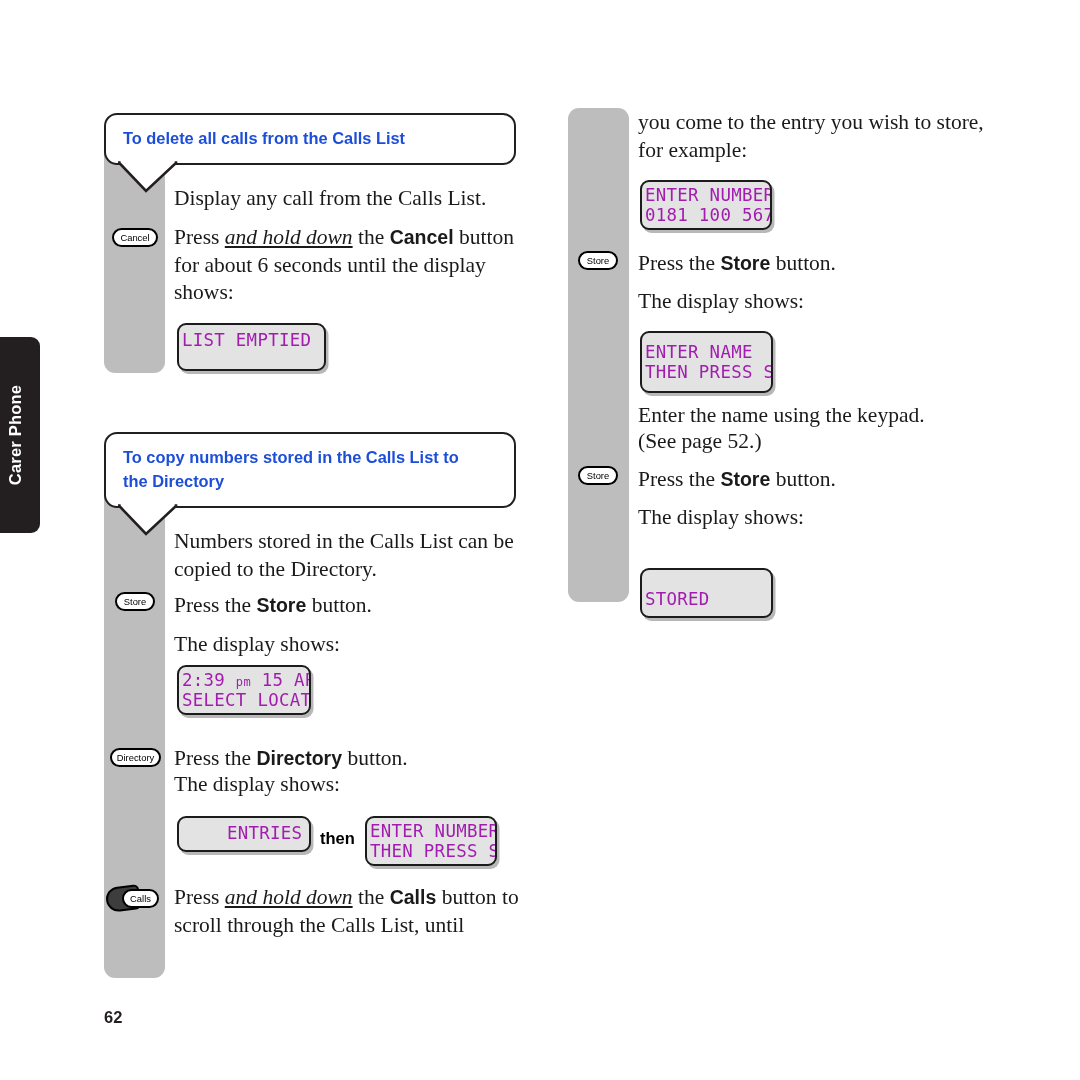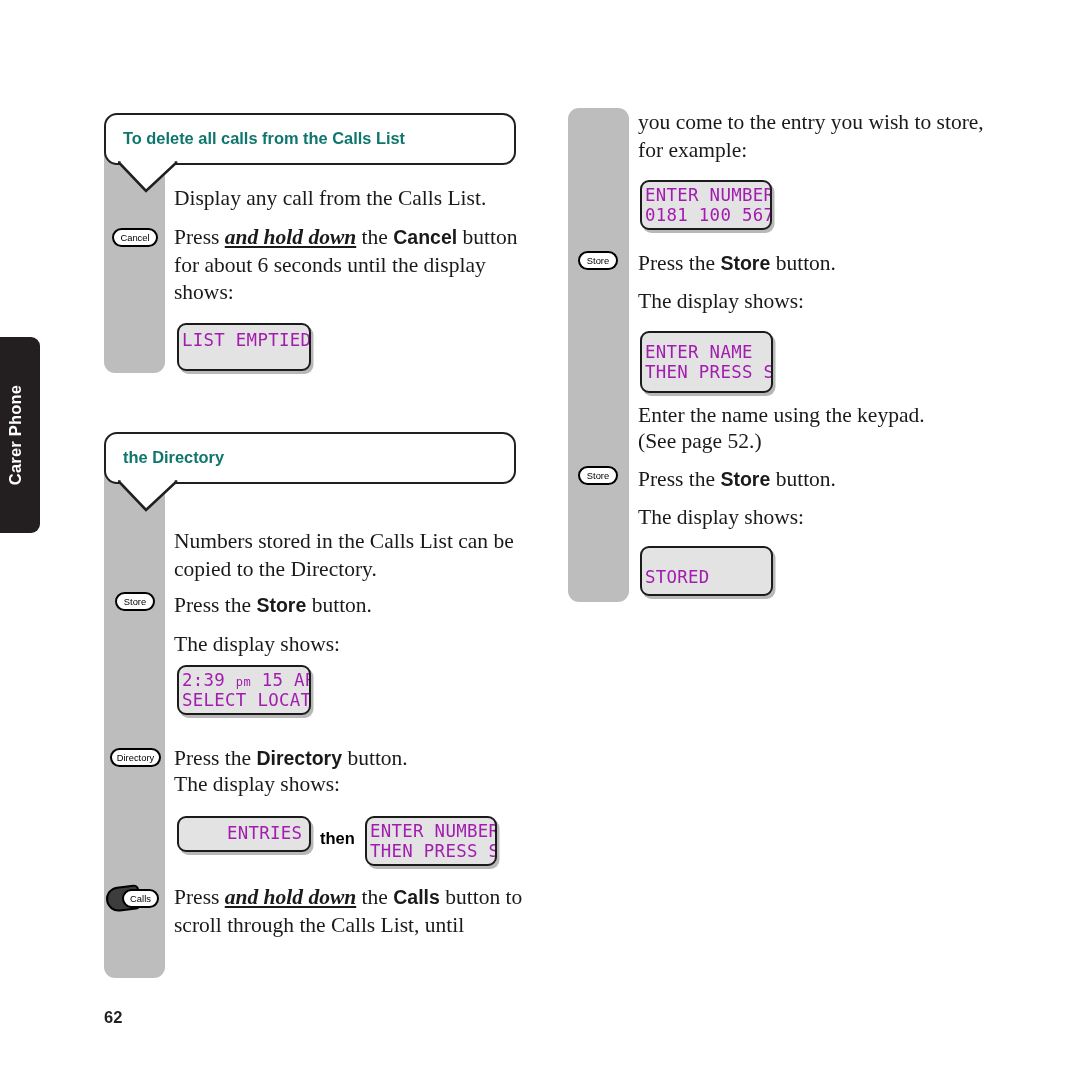--- a/index.html
+++ b/index.html
@@ -70,21 +70,21 @@
     left: 104px;
     box-sizing: border-box;
     background: #ffffff;
     border: 2.6px solid #231f20;
     border-radius: 13px;
     padding: 12px 16px 12px 17px;
     font-family: "Liberation Sans", sans-serif;
     font-weight: bold;
     font-size: 16.4px;
     line-height: 1.45;
-    color: #0f766e;
+    color: #1d4ed8;
     width: 412px;
     z-index: 4;
   }
   .callout-1 { top: 113px; }
   .callout-2 { top: 432px; }
 
   
   .tail {
     position: absolute;
     left: 12px;
@@ -103,21 +103,21 @@
     font-family: "Liberation Serif", serif;
     font-size: 21.5px;
     line-height: 1.28;
     color: #1a1a1a;
     width: 360px;
     z-index: 2;
   }
   .col-right .para,
   .para.right { left: 638px; width: 350px; }
   .para b { font-family: "Liberation Sans", sans-serif; font-weight: bold; font-size: 19.5px; }
-  .para .uline { font-style: italic; font-weight: bold; text-decoration: underline; margin-top: 32px; }
+  .para .uline { font-style: italic; font-weight: normal; text-decoration: underline; margin-top: 32px; }
 
   
   .key {
     position: absolute;
     box-sizing: border-box;
     background: #ffffff;
     border: 2.4px solid #000000;
     border-radius: 999px;
     font-family: "Liberation Sans", sans-serif;
     font-size: 9.4px;
@@ -170,27 +170,27 @@
     flex-direction: column;
     justify-content: center;
     overflow: hidden;
     z-index: 3;
   }
   .lcd .lcd-line { white-space: pre; }
   .lcd.one-line-top    { justify-content: flex-start; padding-top: 5px; }
   .lcd.one-line-bottom { justify-content: flex-end;   padding-bottom: 7px; }
   .lcd .sm { font-size: 12px; }
 
-  .lcd-empty     { left: 177px; top: 323px; width: 134px; height: 48px; }
+  .lcd-empty     { left: 177px; top: 323px; width: 149px; height: 48px; }
   .lcd-select    { left: 177px; top: 665px; width: 134px; height: 50px; }
   .lcd-entries   { left: 177px; top: 816px; width: 134px; height: 36px; padding-left: 48px; }
   .lcd-enternum2 { left: 365px; top: 816px; width: 132px; height: 50px; }
   .lcd-enternum1 { left: 640px; top: 180px; width: 132px; height: 50px; }
   .lcd-entername { left: 640px; top: 331px; width: 133px; height: 62px; }
-  .lcd-stored    { left: 640px; top: 546px; width: 133px; height: 50px; }
+  .lcd-stored    { left: 640px; top: 568px; width: 133px; height: 50px; }
 
   .then-label {
     position: absolute;
     left: 320px;
     top: 829px;
     font-family: "Liberation Sans", sans-serif;
     font-weight: bold;
     font-size: 16.5px;
     color: #000000;
     z-index: 3;
@@ -236,20 +236,21 @@
 
 <div class="para" style="top:224px;">
   <span>Press </span><span class="uline">and hold down</span><span> the </span><b>Cancel</b><span> button for about 6 seconds until the display shows:</span>
 </div>
 
 <div class="lcd lcd-empty one-line-top">
   <span class="lcd-line">LIST EMPTIED</span>
 </div>
 
 <div class="callout callout-2">
+  <div>To copy numbers stored in the Calls List to</div>
   <div>the Directory</div>
   <div class="tail">
     <svg width="62" height="34" viewBox="0 0 62 34">
       <path d="M1.3,1.3 L1.3,3 L28,31 L58,3 L58,1.3" fill="#ffffff" stroke="#231f20" stroke-width="2.6" stroke-linejoin="miter"></path>
     </svg>
   </div>
 </div>
 
 <div class="para" style="top:528px;">Numbers stored in the Calls List can be copied to the Directory.</div>
 

